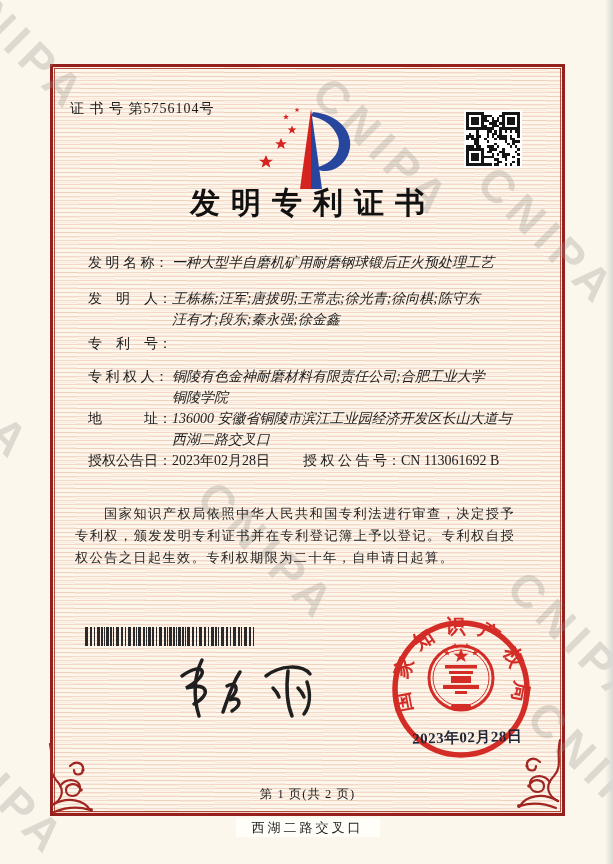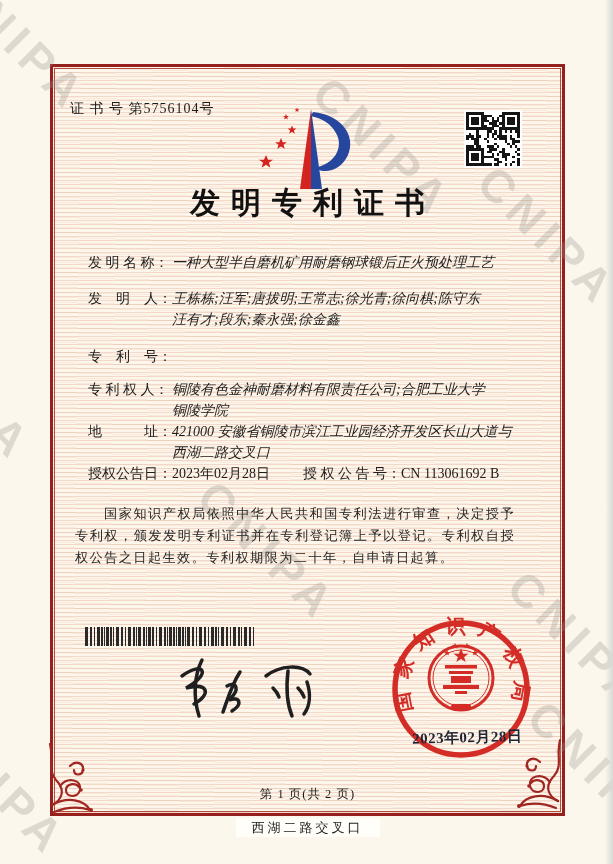--- a/index.html
+++ b/index.html
@@ -27,21 +27,21 @@
   .qr i{display:block;}
   .qr i.on{background:#151515;}
   .title{position:absolute;left:50px;top:183px;width:515px;text-align:center;
       font-size:30px;font-weight:700;letter-spacing:11px;text-indent:11px;color:#111;}
   .fields{position:absolute;left:88px;top:252px;width:444px;font-size:14px;line-height:21px;}
   .frow{display:flex;align-items:flex-start;}
   .flabel{flex:0 0 84px;white-space:pre;}
   .fvalue{flex:1;white-space:pre-line;font-style:italic;}
   .fvalue-fixed{flex:0 0 131px;white-space:pre;}
   .flabel2{white-space:pre;}
-  .mb15{margin-bottom:15px}.mb2{margin-bottom:16px}.mb12{margin-bottom:12px}.mb0{margin-bottom:0}
+  .mb15{margin-bottom:15px}.mb2{margin-bottom:3px}.mb12{margin-bottom:12px}.mb0{margin-bottom:0}
   .paras{position:absolute;left:75px;top:503px;width:440px;font-size:13.2px;line-height:22px;
       letter-spacing:1.4px;text-align:justify;color:#262626;}
   .paras p{margin:0;text-indent:2.2em;}
   .barcode{position:absolute;left:85px;top:627px;width:183px;height:19px;display:flex;
       align-items:stretch;overflow:hidden;}
   .barcode i{display:block;background:#2a2a2a;}
   .officer{position:absolute;left:85px;top:692px;font-family:"Liberation Sans","DejaVu Sans",sans-serif;
       font-size:15px;font-weight:700;color:#1a1a1a;line-height:28px;}
   .sig{position:absolute;left:168px;top:650px;}
   .seal{position:absolute;left:385px;top:612px;opacity:.95;}
@@ -549,21 +549,21 @@
       <div class="frow mb12">
         <span class="flabel">专　利　号：</span>
       </div>
       <div class="frow mb0">
         <span class="flabel">专 利 权 人：</span>
         <span class="fvalue">铜陵有色金神耐磨材料有限责任公司;合肥工业大学
 铜陵学院</span>
       </div>
       <div class="frow mb0">
         <span class="flabel">地　　　址：</span>
-        <span class="fvalue">421000 安徽省铜陵市滨江工业园经济开发区长山大道与
+        <span class="fvalue">136000 安徽省铜陵市滨江工业园经济开发区长山大道与
 西湖二路交叉口</span>
       </div>
       <div class="frow mb0">
         <span class="flabel">授权公告日：</span>
         <span class="fvalue-fixed">2023年02月28日</span>
         <span class="flabel2">授 权 公 告 号：</span>
         <span>CN 113061692 B</span>
       </div>
     </div>
 

